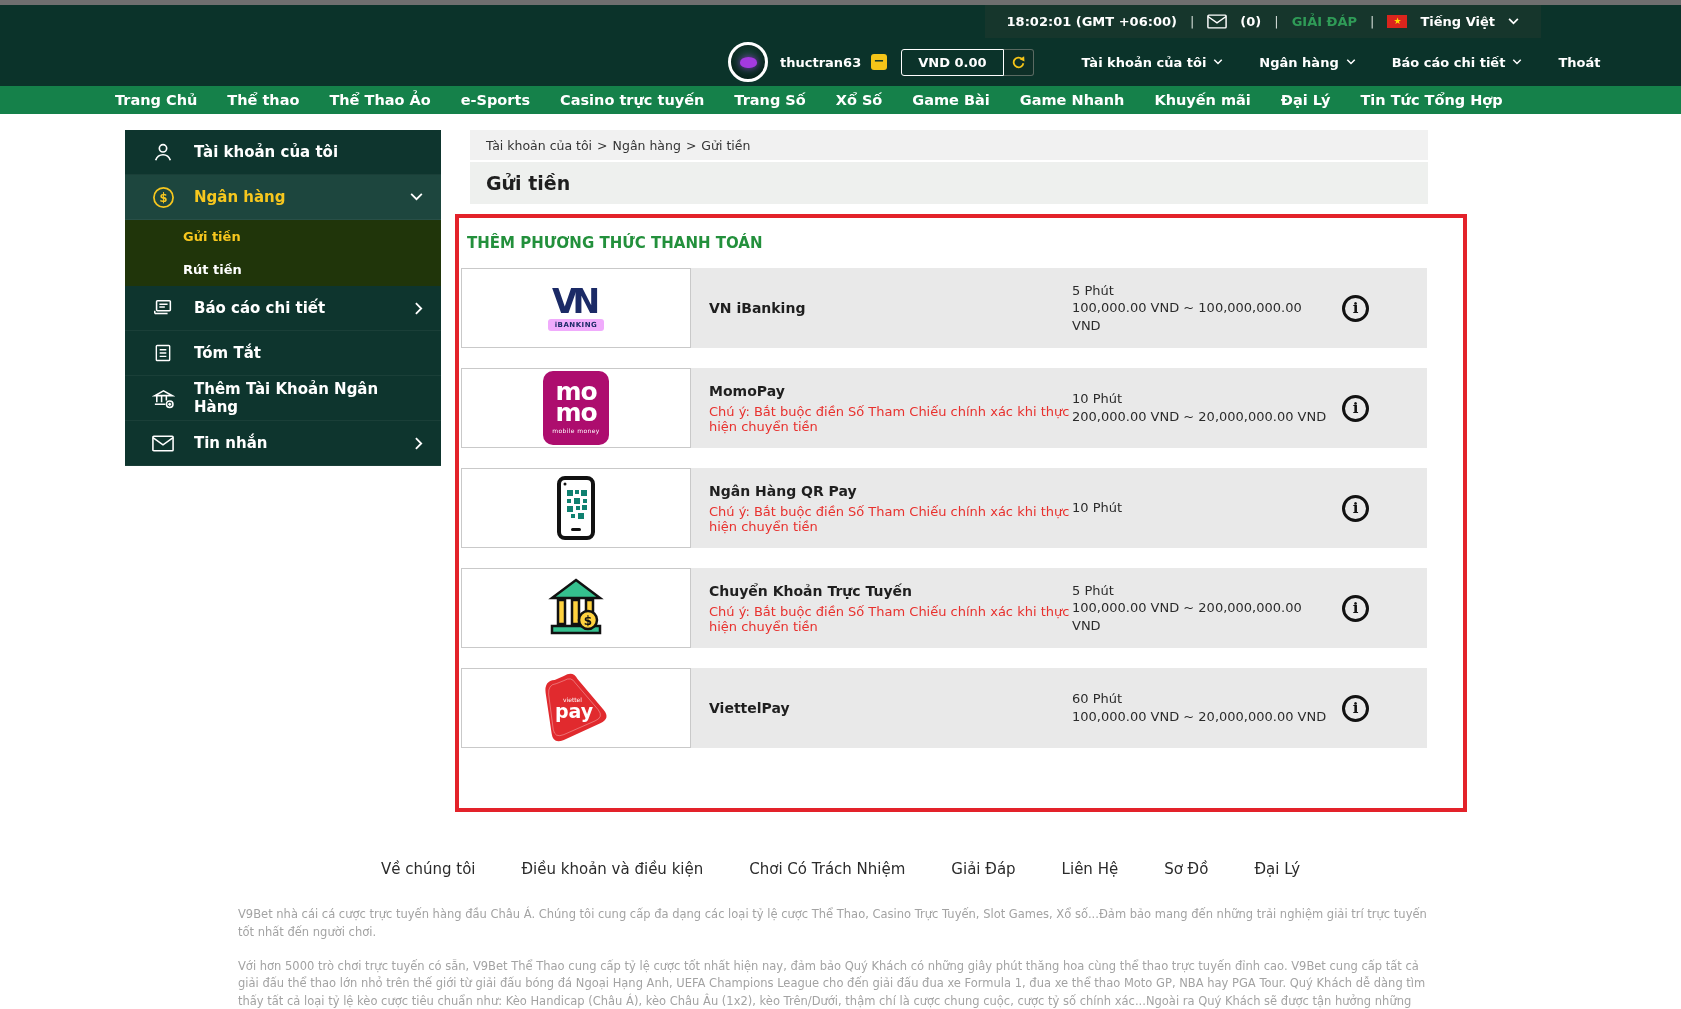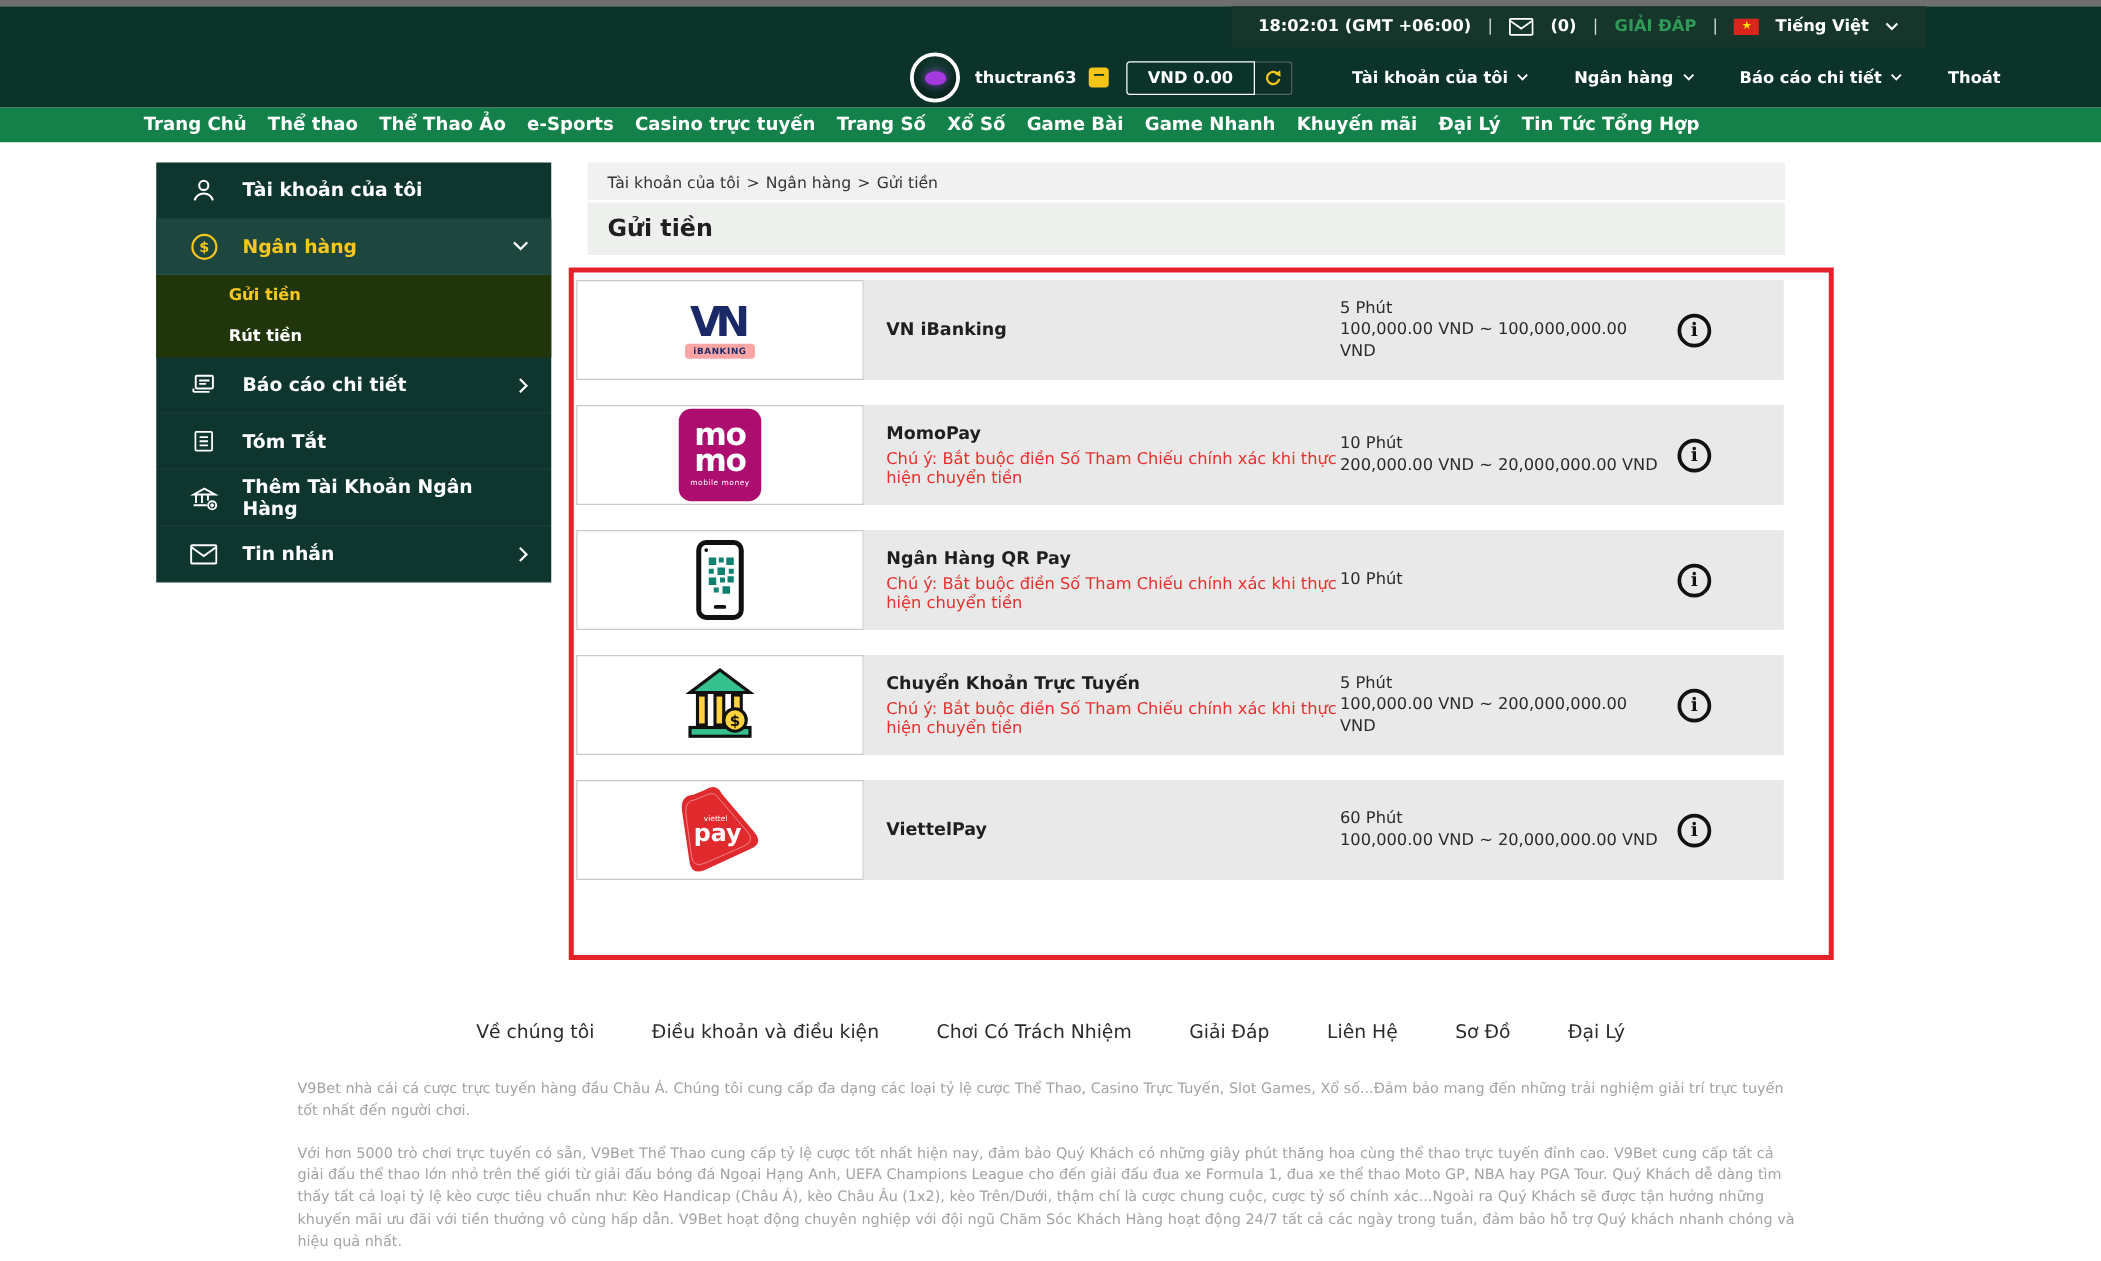--- a/index.html
+++ b/index.html
@@ -28,21 +28,21 @@
   .avatar .blob { position:absolute; left:9px; top:12px; width:17px; height:11px; background:#a43ae0; border-radius:50% 50% 45% 45%; box-shadow:0 0 6px #7d2bb5; }
   .username { color:#fff; font-size:13px; font-weight:bold; margin-left:12px; }
   .minus-btn { width:16px; height:16px; background:#f5c518; border-radius:3px; color:#0b332a; font-weight:bold; font-size:13px; line-height:14px; text-align:center; margin-left:10px; cursor:pointer; }
   .balance-box { display:flex; margin-left:14px; }
   .balance-amount { border:1px solid #fff; border-radius:3px 0 0 3px; color:#fff; font-size:13px; font-weight:bold; padding:5px 16px; background:#0b332a; }
   .refresh-btn { border:1px solid #5a6a62; border-left:none; border-radius:0 3px 3px 0; padding:4px 7px; display:flex; align-items:center; background:#0e2f27; cursor:pointer; }
   .header-menus { display:flex; align-items:center; gap:36px; margin-left:48px; color:#fff; font-size:13px; font-weight:bold; }
   .header-menu { display:flex; align-items:center; gap:7px; cursor:pointer; }
 
   
-  .nav { height:28px; background:#15814a; display:flex; align-items:center; padding-left:115px; gap:17px; }
+  .nav { height:28px; background:#15814a; display:flex; align-items:center; padding-left:115px; gap:30px; }
   .nav-item { color:#fff; font-weight:bold; font-size:14.5px; cursor:pointer; white-space:nowrap; }
 
   
   .content { display:flex; padding-top:16px; background:#fff; align-items:flex-start; }
   .sidebar { width:316px; margin-left:125px; background:#0e352e; flex-shrink:0; }
   .side-item { height:45px; display:flex; align-items:center; padding:0 18px 0 26px; gap:19px; color:#fff; font-weight:bold; font-size:15px; cursor:pointer; border-bottom:1px solid rgba(255,255,255,0.05); }
   .side-item .icon { width:24px; display:flex; justify-content:center; flex-shrink:0; }
   .side-item .arrow { margin-left:auto; }
   .side-item.active-parent { background:#1d463e; color:#f7c71e; }
   .submenu { background:#20350a; }
@@ -60,21 +60,21 @@
   .logo-box { width:230px; background:#fff; border:1px solid #c9c9c9; display:flex; flex-direction:column; align-items:center; justify-content:center; flex-shrink:0; cursor:pointer; }
   .row-body { flex:1; background:#e9e9e9; display:flex; align-items:center; }
   .row-text { flex:1; padding-left:18px; }
   .row-name { font-weight:bold; font-size:14px; color:#1f1f1f; }
   .row-note { color:#e8312e; font-size:13px; margin-top:5px; }
   .row-limits { width:258px; font-size:13px; color:#2b2b2b; line-height:1.35; flex-shrink:0; }
   .info-icon { width:27px; height:27px; border:3px solid #121212; border-radius:50%; display:flex; align-items:center; justify-content:center; font-family:"DejaVu Serif",serif; font-weight:bold; font-size:15px; color:#121212; margin:0 58px 0 12px; flex-shrink:0; cursor:pointer; }
 
   
   .vn-letters { font-weight:900; font-size:33px; color:#1b2a66; letter-spacing:-5px; line-height:1; padding-right:5px; }
-  .vn-badge { background:#fca5a5; border-radius:3px; padding:2px 7px; font-size:7px; font-weight:bold; color:#1b2a66; margin-top:1px; letter-spacing:0.5px;text-align:center; }
+  .vn-badge { background:#f0abfc; border-radius:3px; padding:2px 7px; font-size:7px; font-weight:bold; color:#1b2a66; margin-top:1px; letter-spacing:0.5px;text-align:center; }
   .momo-box { width:66px; height:74px; background:#ad0d6e; border-radius:10px; color:#fff; display:flex; flex-direction:column; align-items:center; justify-content:center; }
   .momo-box .mo { font-size:25px; font-weight:800; line-height:0.82; letter-spacing:-1px; }
   .momo-box .momo-sub { font-size:6px; margin-top:4px; letter-spacing:0.4px; }
   .viettel-wrap { position:relative; width:78px; height:76px; }
   .viettel-wrap .vp-small { position:absolute; left:26px; top:26px; color:#fff; font-size:6px; z-index:2; }
   .viettel-wrap .vp-big { position:absolute; left:18px; top:30px; color:#fff; font-size:19px; font-weight:bold; z-index:2;text-align:right; }
 
   
   .footer-links { display:flex; justify-content:center; gap:46px; margin-top:48px; font-size:15px; color:#2b2b2b; }
   .footer-link { cursor:pointer; }
@@ -260,20 +260,21 @@
     <div class="breadcrumb-bar">
       <span>Tài khoản của tôi</span>
       <span>&gt;</span>
       <span>Ngân hàng</span>
       <span>&gt;</span>
       <span>Gửi tiền</span>
     </div>
     <div class="title-bar">Gửi tiền</div>
 
     <div class="red-box">
+      <div class="section-title">THÊM PHƯƠNG THỨC THANH TOÁN</div>
 
       <div class="method-row">
         <div class="logo-box">
           <div class="vn-letters">VN</div>
           <div class="vn-badge">iBANKING</div>
         </div>
         <div class="row-body">
           <div class="row-text">
             <div class="row-name">VN iBanking</div>
           </div>

